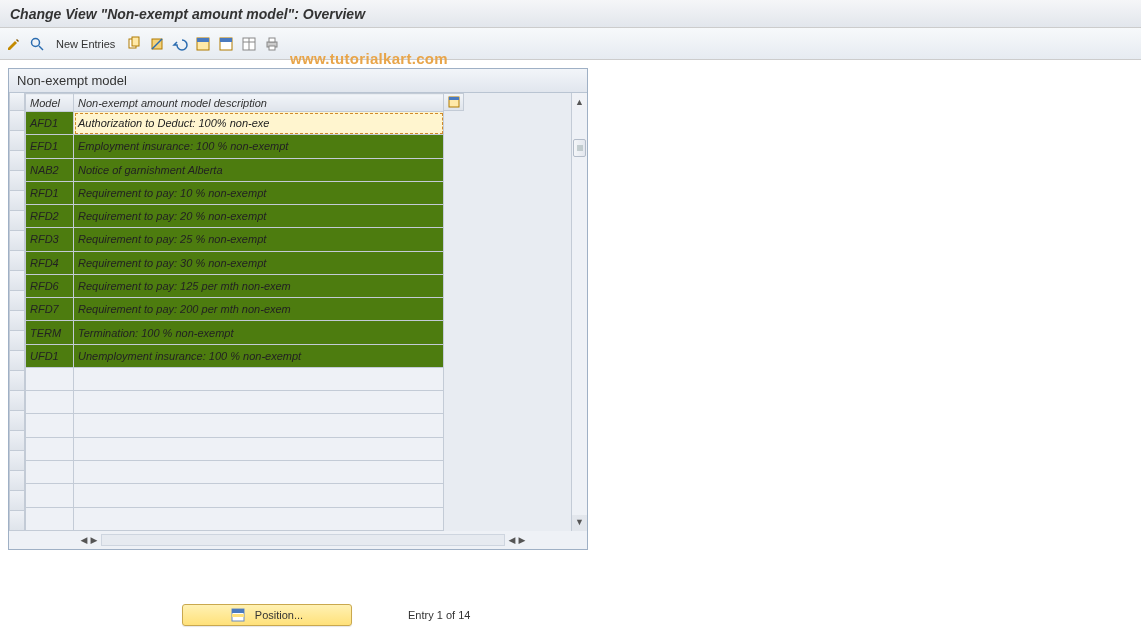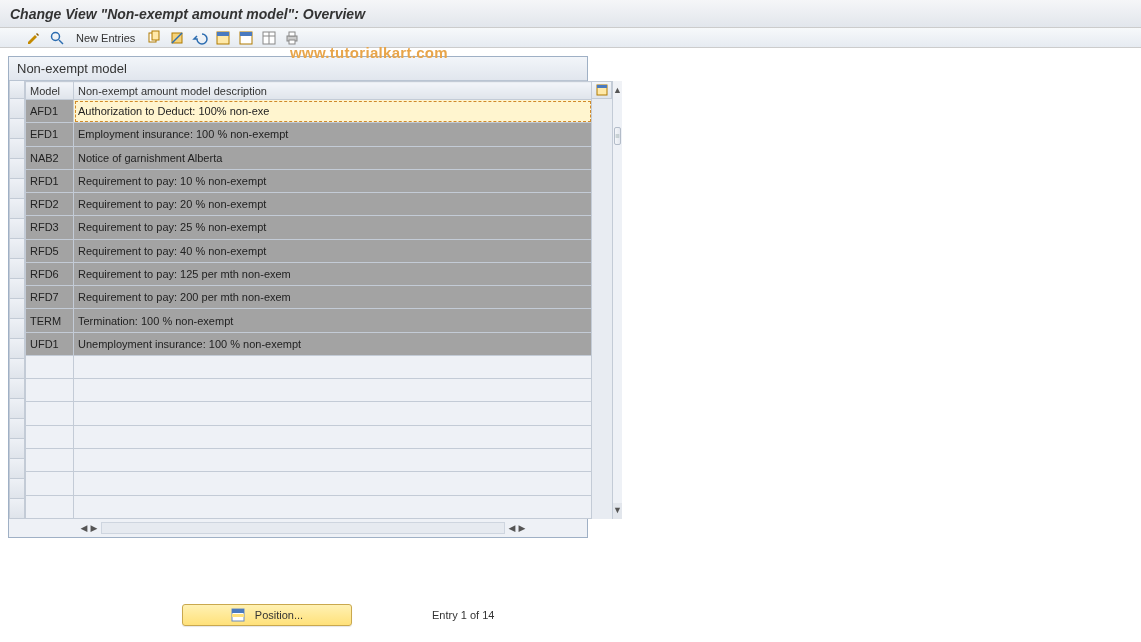--- a/index.html
+++ b/index.html
@@ -18,26 +18,26 @@
       padding: 6px 10px;
       border-bottom: 1px solid #ccc;
     }
     .title-bar h1 {
       font-size: 14px;
       font-style: italic;
       font-weight: bold;
       color: #333;
     }
     .toolbar {
-      height: 20px;
+      height: 32px;
       background: linear-gradient(to bottom, #f7f9fb, #e6ebf1);
       border-bottom: 1px solid #ccc;
       display: flex;
       align-items: center;
-      padding: 0 24px;
+      padding: 0 4px;
       gap: 3px;
       position: relative;
     }
     .tb-btn {
       width: 20px;
       height: 20px;
       display: inline-flex;
       align-items: center;
       justify-content: center;
       cursor: pointer;
@@ -45,21 +45,21 @@
     }
     .tb-text {
       font-size: 11px;
       color: #333;
       padding: 0 6px;
       cursor: pointer;
     }
     .watermark {
       position: absolute;
       left: 290px;
-      top: 16px;
+      top: 22px;
       font-size: 15px;
       font-weight: bold;
       color: #e8a54a;
       letter-spacing: 0.3px;
       pointer-events: none;
     }
     .content {
       padding: 8px;
     }
     .panel {
@@ -84,39 +84,40 @@
       display: flex;
     }
     .rowmarker-col {
       width: 16px;
       background: #dfe4eb;
     }
     .rm-h { height: 18px; border: 1px solid #c3cbd6; border-top: none; background: linear-gradient(to bottom,#f2f5f9,#dfe4eb); }
     .rm-c { height: 20px; border: 1px solid #c3cbd6; border-top: none; background: linear-gradient(to bottom,#eef1f6,#dfe4eb); cursor: pointer;}
     .data-table {
       border-collapse: collapse;
-      width: 567px;
+      width: 419px;
+      font-style: italic;
     }
     .data-table th {
       background: linear-gradient(to bottom,#f2f5f9,#dfe4eb);
       border: 1px solid #c3cbd6;
       height: 18px;
       font-weight: normal;
       text-align: left;
       padding: 0 4px;
       font-size: 11px;
       color: #333;
     }
     .data-table td {
       border: 1px solid #c3cbd6;
       height: 20px;
       padding: 0 4px;
       font-size: 11px;
       color: #222;
-      background: #a3a3a3;
+      background: #4d7c0f;
     }
     .data-table td.empty { background: #eef1f6; }
     .col-model { width: 48px; }
     .col-desc {  }
     .selected-cell {
       background: #fff5cf !important;
       outline: 1px dashed #d08a2a;
       outline-offset: -2px;
     }
     .config-col {
@@ -165,21 +166,21 @@
       align-items:center;
       justify-content:center;
       gap: 10px;
       cursor:pointer;
       font-size: 11px;
       color: #333;
       box-shadow: 0 1px 1px rgba(0,0,0,0.1);
     }
     .pos-btn svg { flex-shrink:0; }
     .entry-status {
-      margin-left: 80px;
+      margin-left: 56px;
       font-size: 11px;
       color: #333;
     }
     
     .ic { width:16px; height:16px; }
   </style>
 </head>
 <body>
 
 <div class="title-bar">
@@ -302,22 +303,22 @@
               </tr>
               <tr>
                 <td class="col-model">RFD2</td>
                 <td>Requirement to pay: 20 % non-exempt</td>
               </tr>
               <tr>
                 <td class="col-model">RFD3</td>
                 <td>Requirement to pay: 25 % non-exempt</td>
               </tr>
               <tr>
-                <td class="col-model">RFD5</td>
-                <td>Requirement to pay: 40 % non-exempt</td>
+                <td class="col-model">RFD4</td>
+                <td>Requirement to pay: 30 % non-exempt</td>
               </tr>
               <tr>
                 <td class="col-model">RFD6</td>
                 <td>Requirement to pay: 125 per mth non-exem</td>
               </tr>
               <tr>
                 <td class="col-model">RFD7</td>
                 <td>Requirement to pay: 200 per mth non-exem</td>
               </tr>
               <tr>

